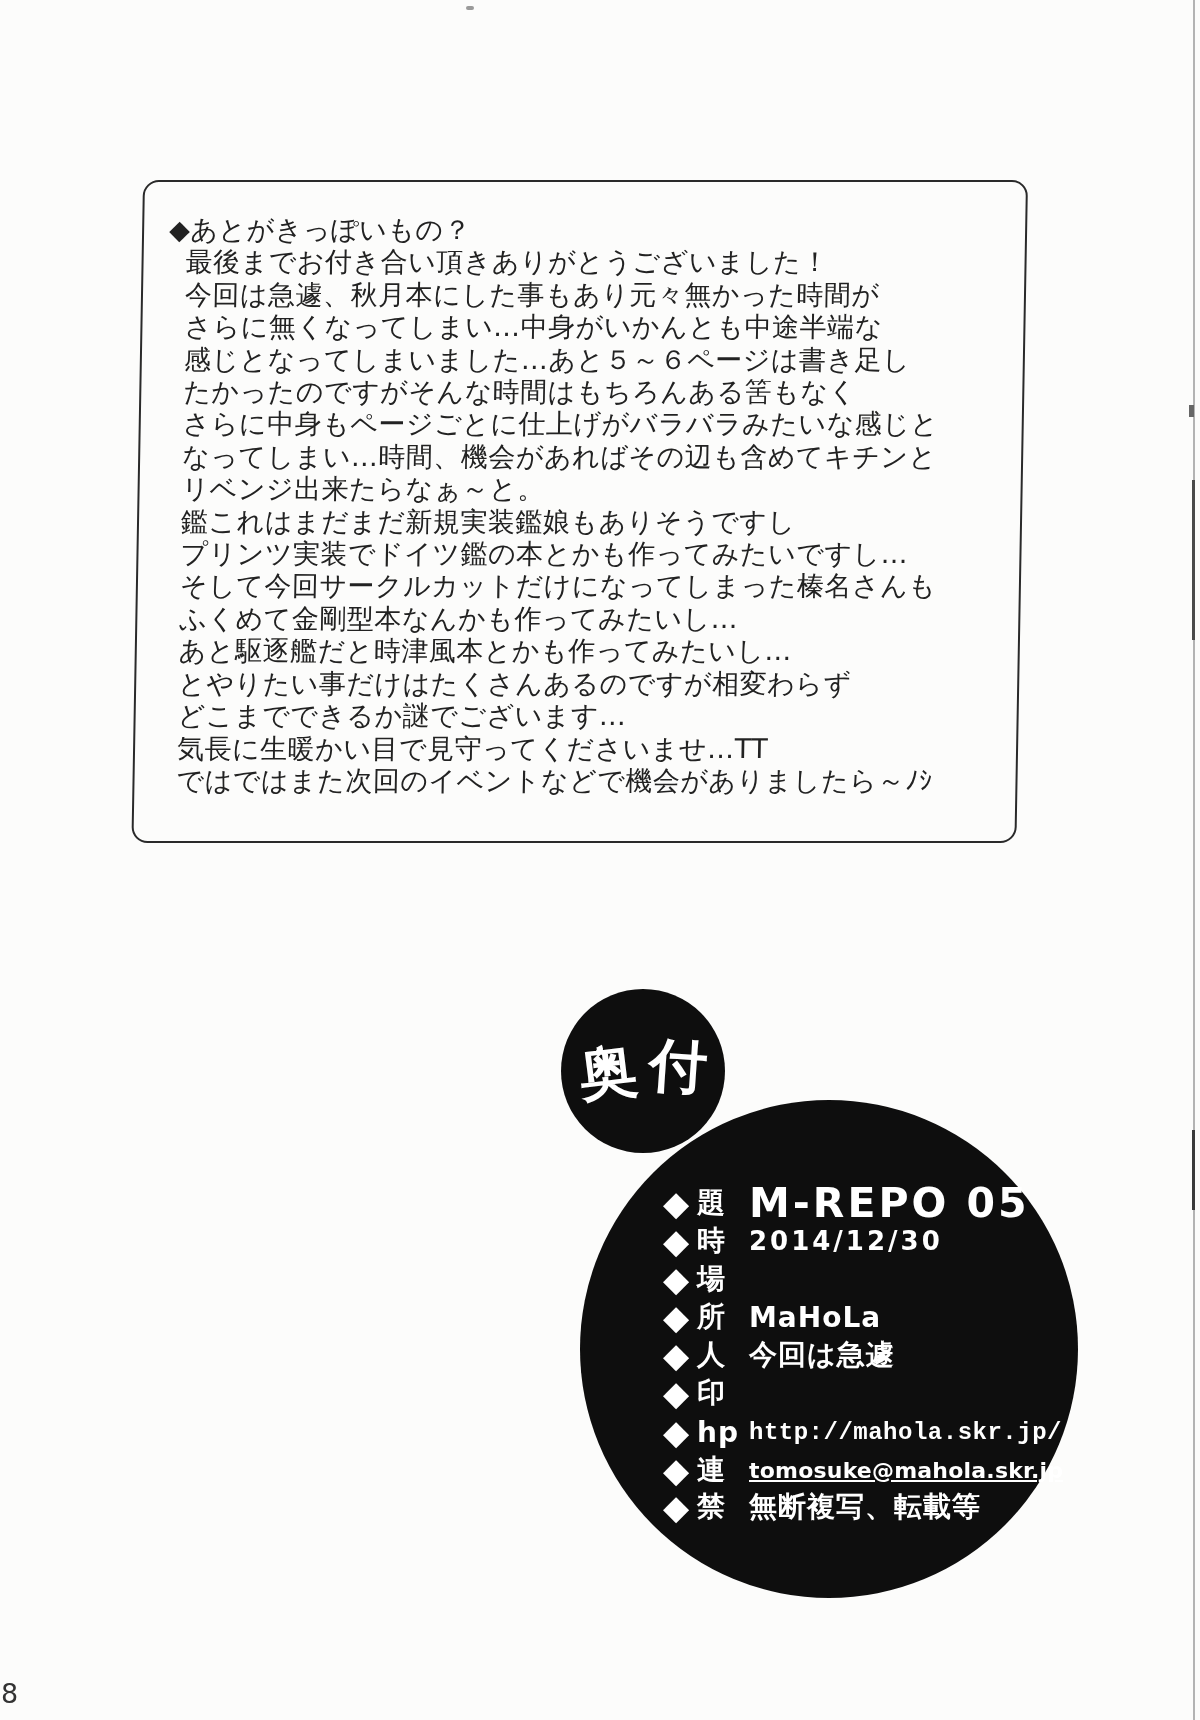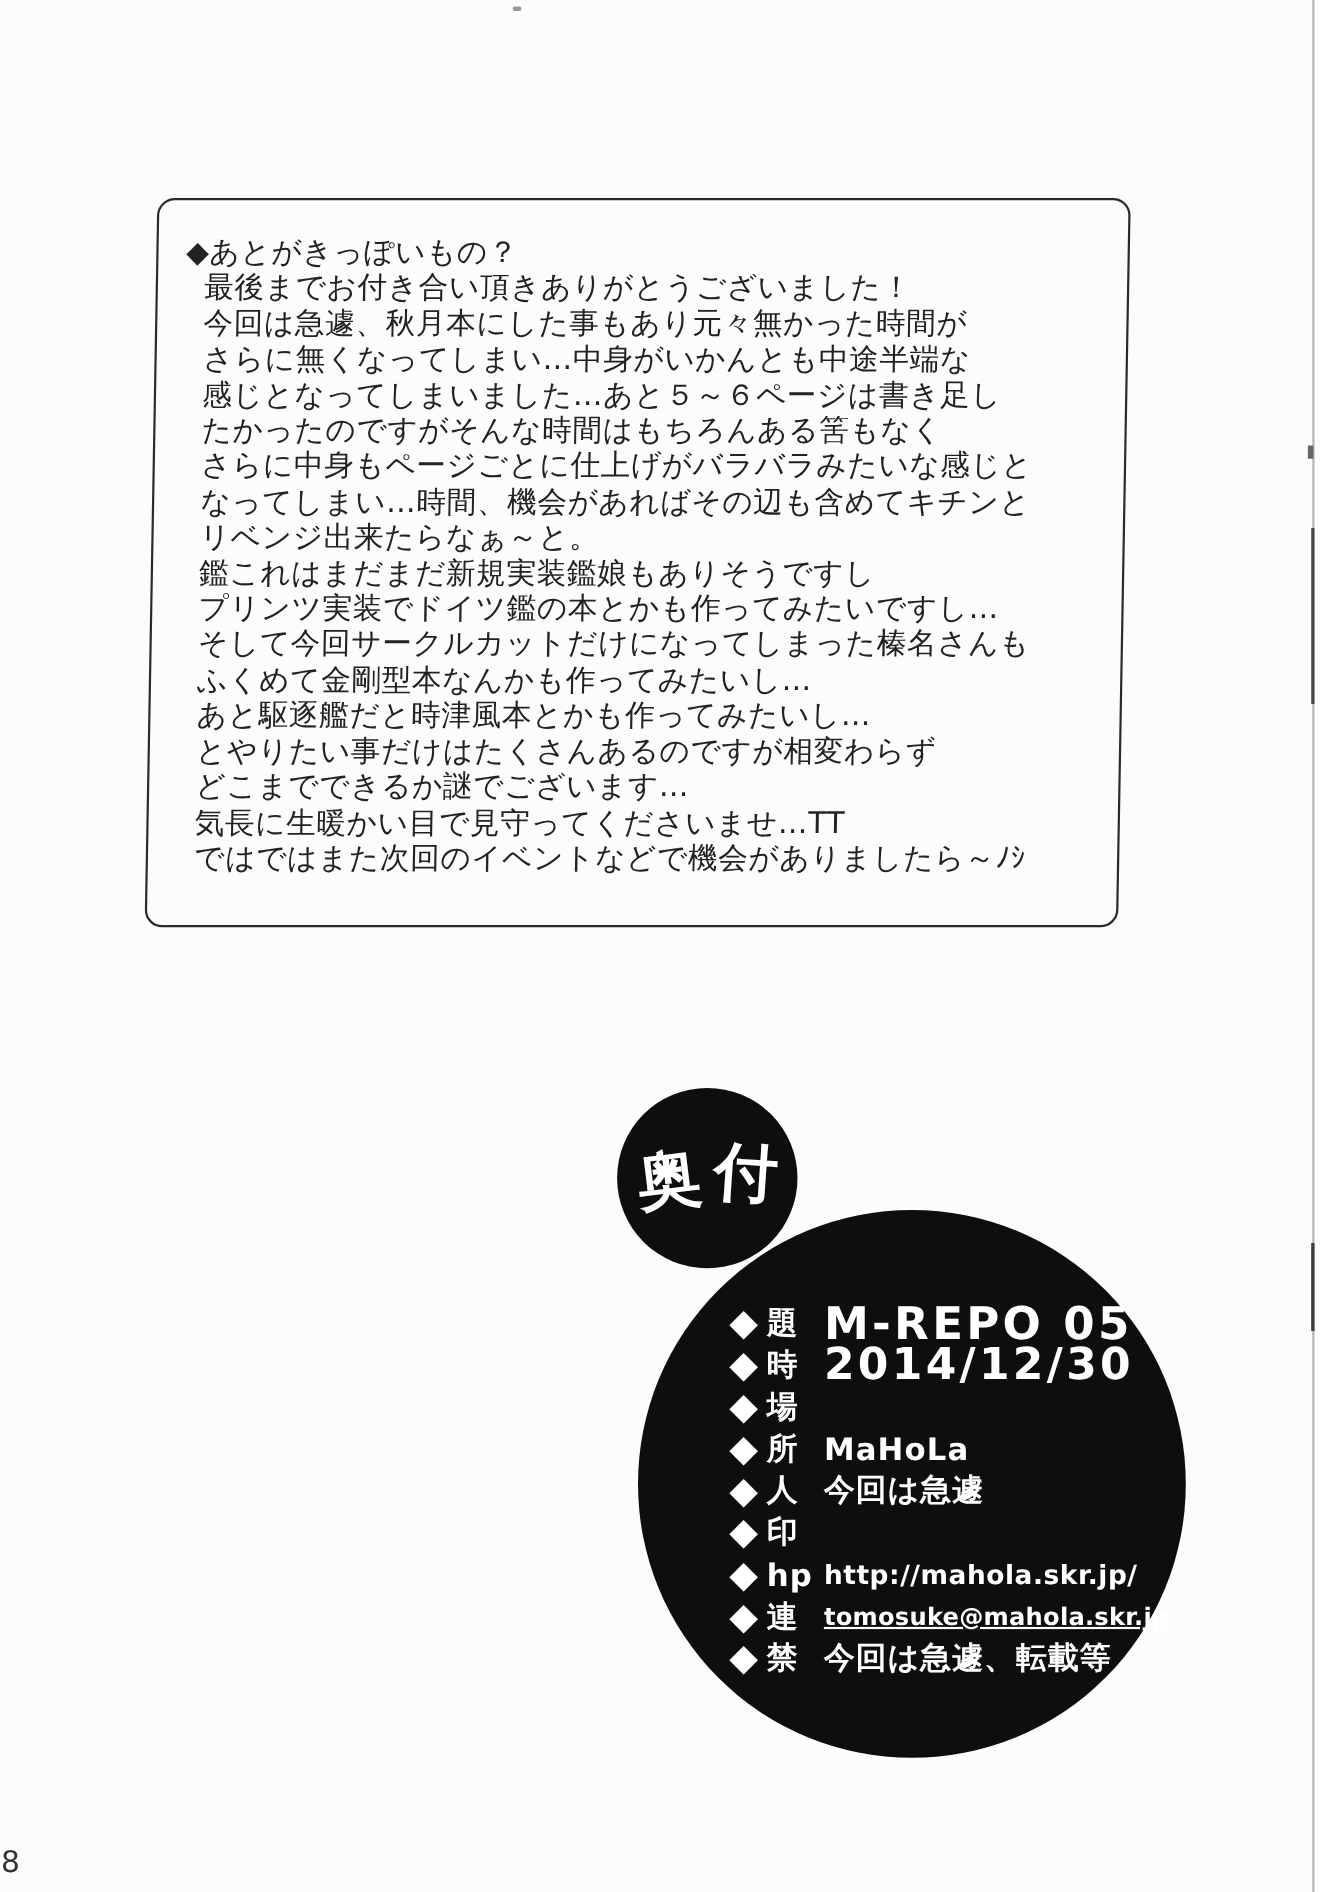--- a/index.html
+++ b/index.html
@@ -77,22 +77,22 @@
     flex:0 0 34px;
   }
   .colophon-row .label{
     width:52px;flex:0 0 52px;
     font-size:28px;font-weight:bold;letter-spacing:1px;
   }
   .colophon-row .value{
     font-size:28px;font-weight:bold;letter-spacing:1px;
   }
   .colophon-row.r1 .value{font-size:41px;letter-spacing:3px;}
-  .colophon-row.r2 .value{font-size:40px;letter-spacing:3px;}
-  .colophon-row.r7 .value{font-size:24px;letter-spacing:0.5px;}
+  .colophon-row.r2 .value{font-size:26px;letter-spacing:3px;}
+  .colophon-row.r7 .value{font-size:24px;letter-spacing:0.5px;font-family:Liberation Mono, monospace;}
   .colophon-row.r8 .value{font-size:22px;letter-spacing:0.2px;text-decoration:underline;}
 
   
   .page-number{
     position:absolute;
     left:1px;top:1678px;
     font-size:27px;color:#333;
     font-family:"DejaVu Sans",sans-serif;
   }
 
@@ -184,21 +184,21 @@
 
     <div class="colophon-row r8" style="top:351px">
       <span class="bullet">◆</span>
       <span class="label">連</span>
       <span class="value">tomosuke@mahola.skr.jp</span>
     </div>
 
     <div class="colophon-row r9" style="top:388px">
       <span class="bullet">◆</span>
       <span class="label">禁</span>
-      <span class="value">今回は急遽、転載等</span>
+      <span class="value">無断複写、転載等</span>
     </div>
 
   </div>
 
   <div class="page-number">8</div>
 
   <div class="scan-line"></div>
   <div class="scan-line-dark1"></div>
   <div class="scan-line-dark2"></div>
   <div class="scan-tick"></div>

